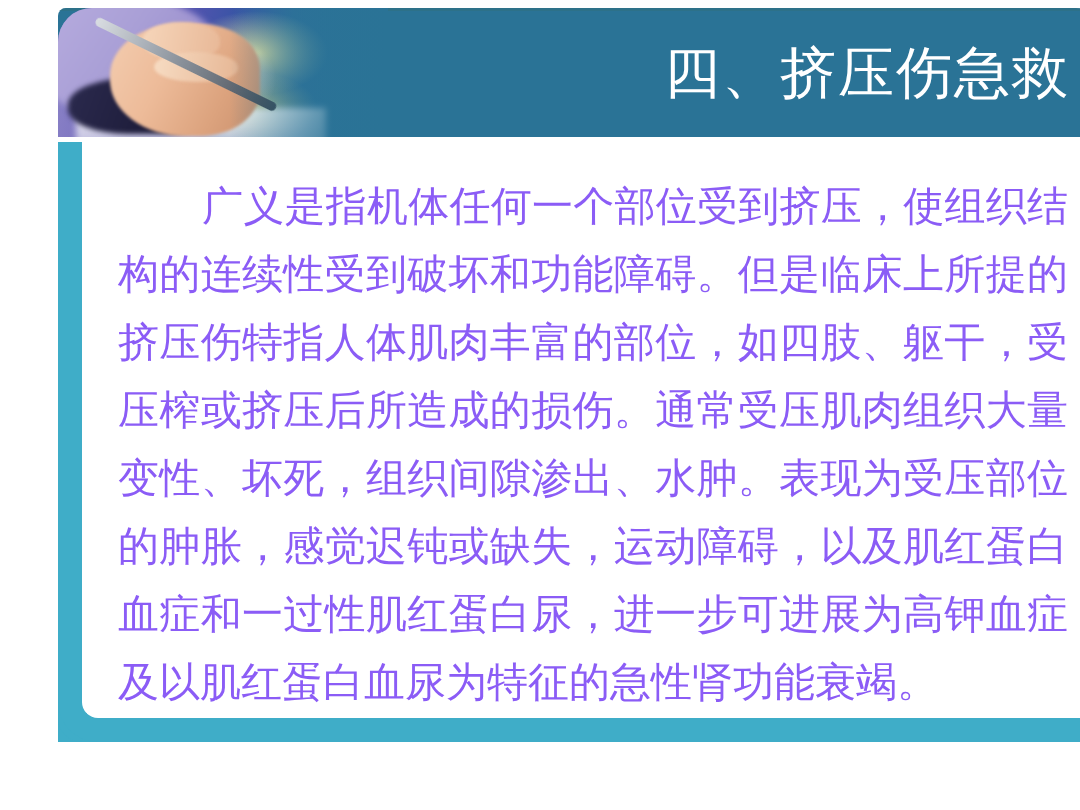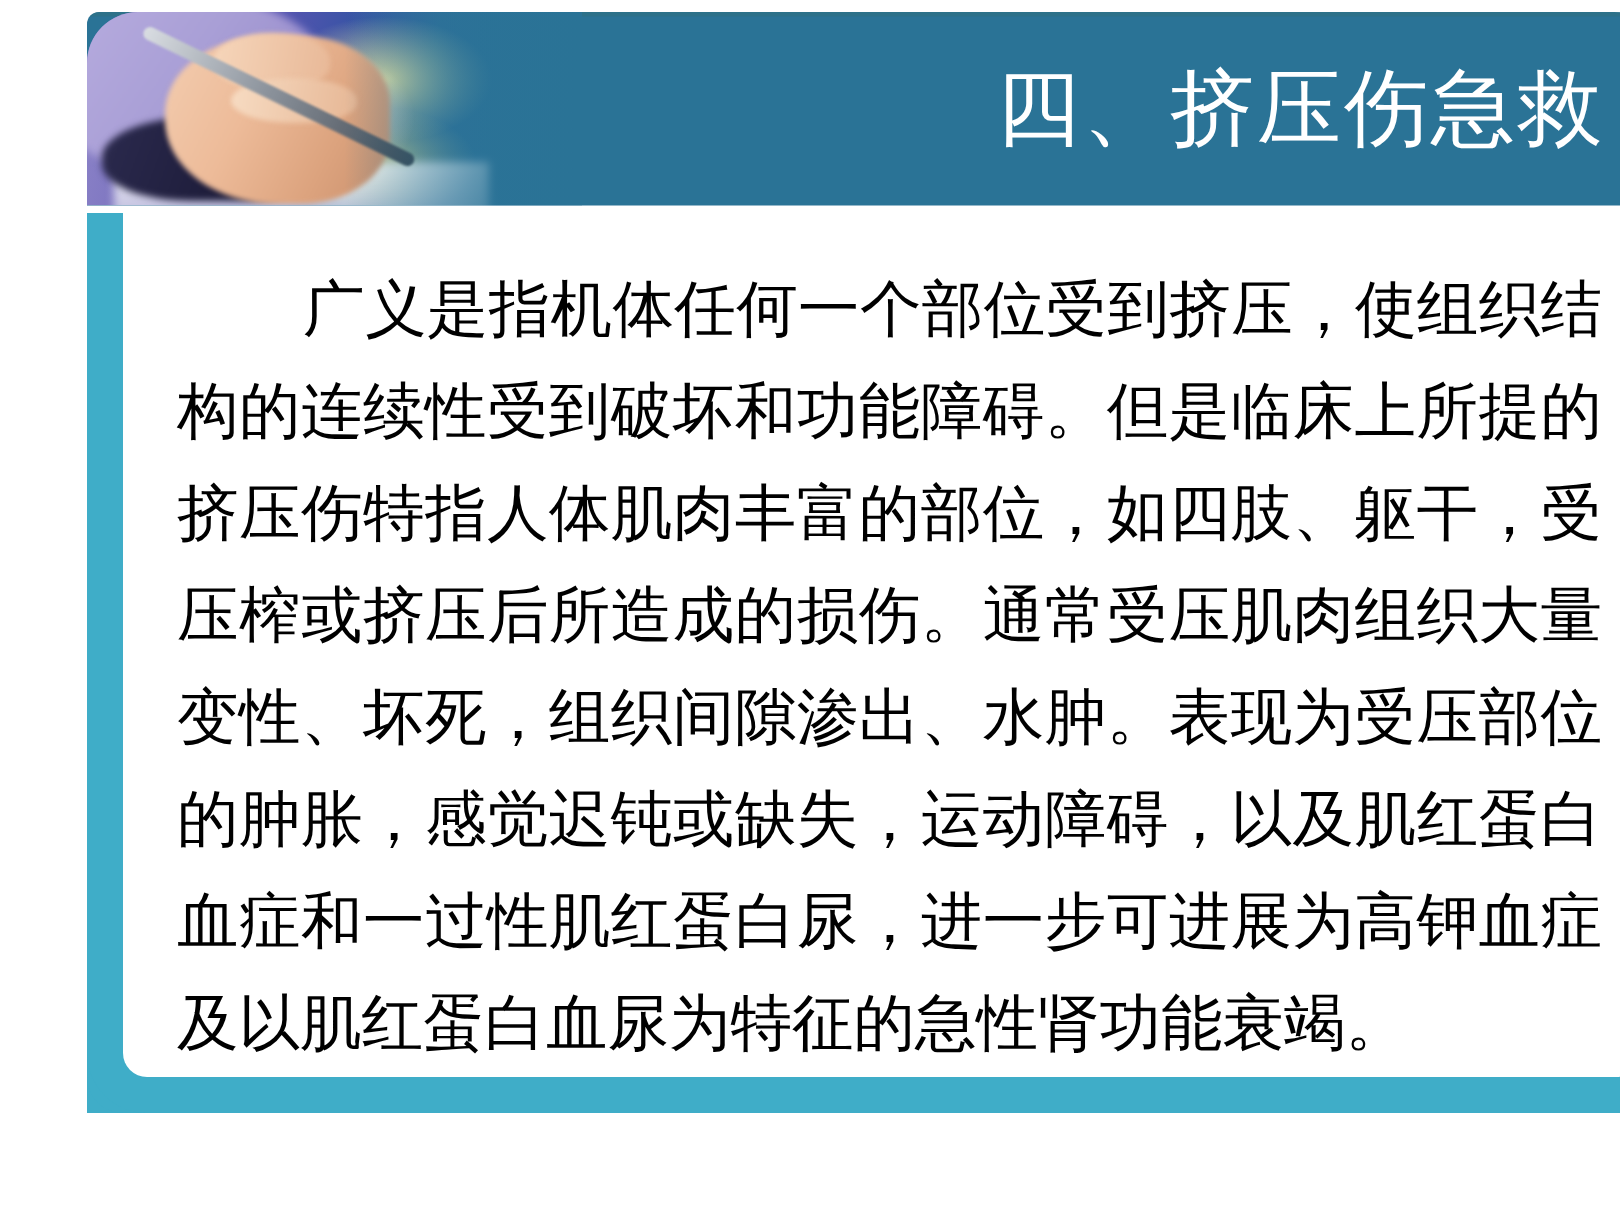--- a/index.html
+++ b/index.html
@@ -210,21 +210,21 @@
 
   
   .body-area {
     position: absolute;
     left: 70px;
     top: 172px;
     width: 950px;
     height: 520px;
   }
   .body-text {
-    color: #000000;
+    color: #8b5cf6;
     font-size: 41px;
     line-height: 68px;
     text-indent: 84px;
     text-align: justify;
     text-justify: inter-character;
     font-family: "Liberation Serif", "DejaVu Serif", serif;
     margin: 0;
     letter-spacing: 0px;
   }
 </style>

